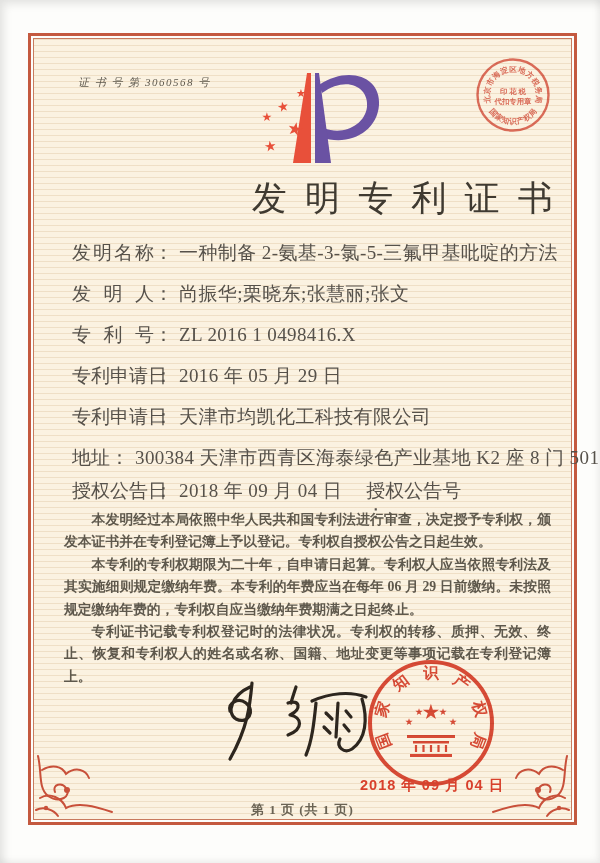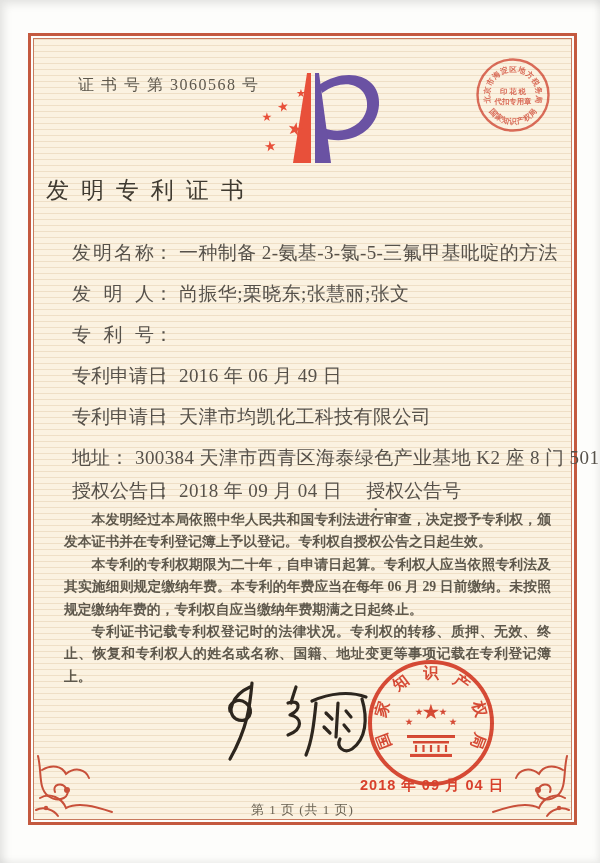--- a/index.html
+++ b/index.html
@@ -10,25 +10,25 @@
   .page{position:absolute;inset:0;background:#fdfdfb;
     box-shadow:inset 4px 4px 8px rgba(0,0,0,.10), inset -3px -3px 6px rgba(0,0,0,.05);}
   .frame{position:absolute;left:28px;top:33px;width:549px;height:792px;
     border:3px solid #c4593f;box-sizing:border-box;}
   .frame-inner{position:absolute;inset:2px;border:1px solid #c87a5e;
     background-color:#fbf2e1;
     background-image:repeating-linear-gradient(180deg,
       rgba(214,182,140,.32) 0px, rgba(214,182,140,.32) 1px,
       rgba(0,0,0,0) 1px, rgba(0,0,0,0) 6px);
     overflow:visible;}
-  .cert-no{position:absolute;left:44px;top:36px;font-size:16px;color:#5e584d;
-    letter-spacing:1.5px;}
+  .cert-no{position:absolute;left:44px;top:36px;font-size:11px;color:#5e584d;
+    letter-spacing:1.5px;font-style:italic;}
   .logo{position:absolute;left:203px;top:24px;width:160px;height:108px;}
-  .title{position:absolute;left:0;right:0;top:136px;text-align:left;
-    font-size:23px;color:#3f3a31;letter-spacing:.52em;text-indent:.52em;}
+  .title{position:absolute;left:0;right:0;top:136px;text-align:right;
+    font-size:35px;color:#3f3a31;letter-spacing:.52em;text-indent:.52em;}
   .fields{position:absolute;left:38px;top:203px;width:486px;font-size:19px;
     color:#56514a;}
   .row{display:flex;margin-bottom:20px;line-height:21px;white-space:nowrap;}
   .row.tight{margin-bottom:12px;}
   .flabel{display:inline-block;width:82px;text-align:justify;text-align-last:justify;}
   .colon{margin-right:6px;}
   .fvalue{letter-spacing:.4px;}
   .pair{display:flex;}
   .pair2{margin-left:24px;flex-direction:column;}
   .paras{position:absolute;left:30px;top:470px;width:487px;font-size:13.8px;
@@ -38,21 +38,21 @@
     line-height:34px;letter-spacing:3px;}
   .signature{position:absolute;left:178px;top:636px;width:170px;height:95px;z-index:4;}
   .big-seal{position:absolute;left:307px;top:594px;width:180px;height:180px;
     opacity:.92;mix-blend-mode:multiply;z-index:2;}
   .seal-date{position:absolute;left:326px;top:737px;color:#d8402c;font-size:14.5px;
     font-weight:bold;letter-spacing:1px;z-index:3;
     font-family:"Liberation Sans","DejaVu Sans",sans-serif;}
   .tax-seal{position:absolute;left:421px;top:-2px;width:116px;height:116px;
     opacity:.8;mix-blend-mode:multiply;}
   .footer{position:absolute;left:0;right:0;top:762px;text-align:center;
-    font-size:13px;color:#6a6354;letter-spacing:1px;}
+    font-size:13px;color:#6a6354;letter-spacing:1px;font-weight:bold;}
   .corner{position:absolute;width:84px;height:74px;bottom:-3px;z-index:1;}
   .corner.left{left:-2px;}
   .corner.right{right:-2px;transform:scaleX(-1);}
   .seal-char{font-weight:bold;font-family:"Liberation Serif","DejaVu Serif",serif;}
 </style>
 </head>
 <body>
 
 <div class="page">
   <div class="frame">
@@ -144,25 +144,26 @@
           <span class="fvalue">一种制备 2-氨基-3-氯-5-三氟甲基吡啶的方法</span>
         </div>
         <div class="row">
           <span class="flabel">发明人</span>
             <span class="colon">：</span>
           <span class="fvalue">尚振华;栗晓东;张慧丽;张文</span>
         </div>
         <div class="row">
           <span class="flabel">专利号</span>
             <span class="colon">：</span>
+          <span class="fvalue">ZL 2016 1 0498416.X</span>
         </div>
         <div class="row">
           <span class="flabel">专利申请日</span>
             <span class="colon">：</span>
-          <span class="fvalue">2016 年 06 月 49 日</span>
+          <span class="fvalue">2016 年 05 月 29 日</span>
         </div>
         <div class="row">
           <span class="flabel">专利申请日</span>
             <span class="colon">：</span>
           <span class="fvalue">天津市均凯化工科技有限公司</span>
         </div>
         <div class="row tight">
           <span class="flabel">地址</span>
             <span class="colon">：</span>
           <span class="fvalue">300384 天津市西青区海泰绿色产业基地 K2 座 8 门 501</span>

